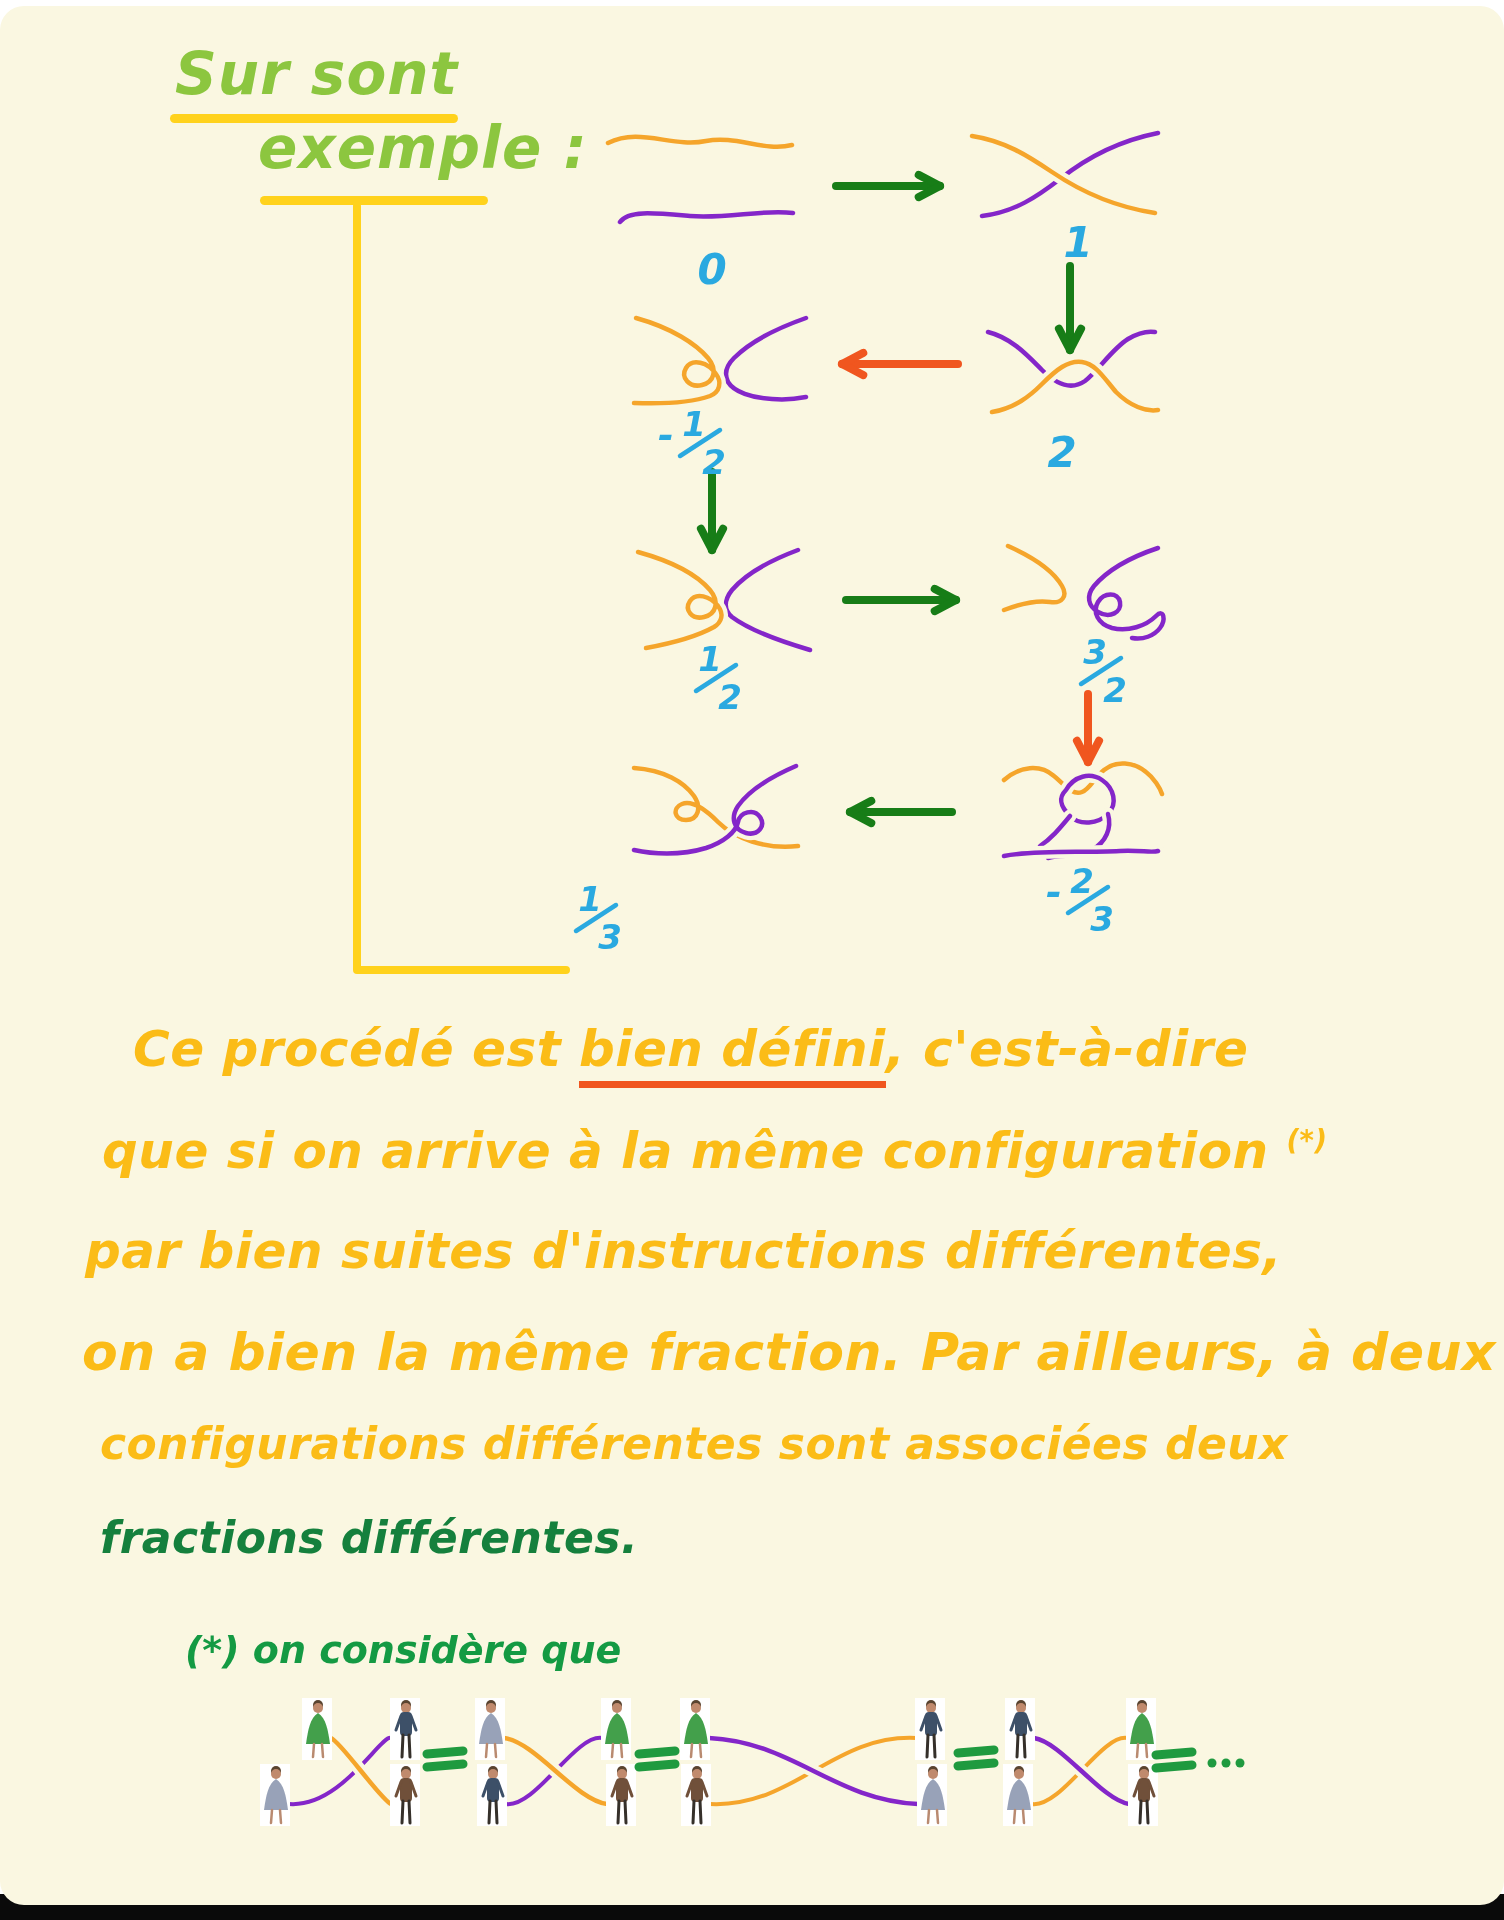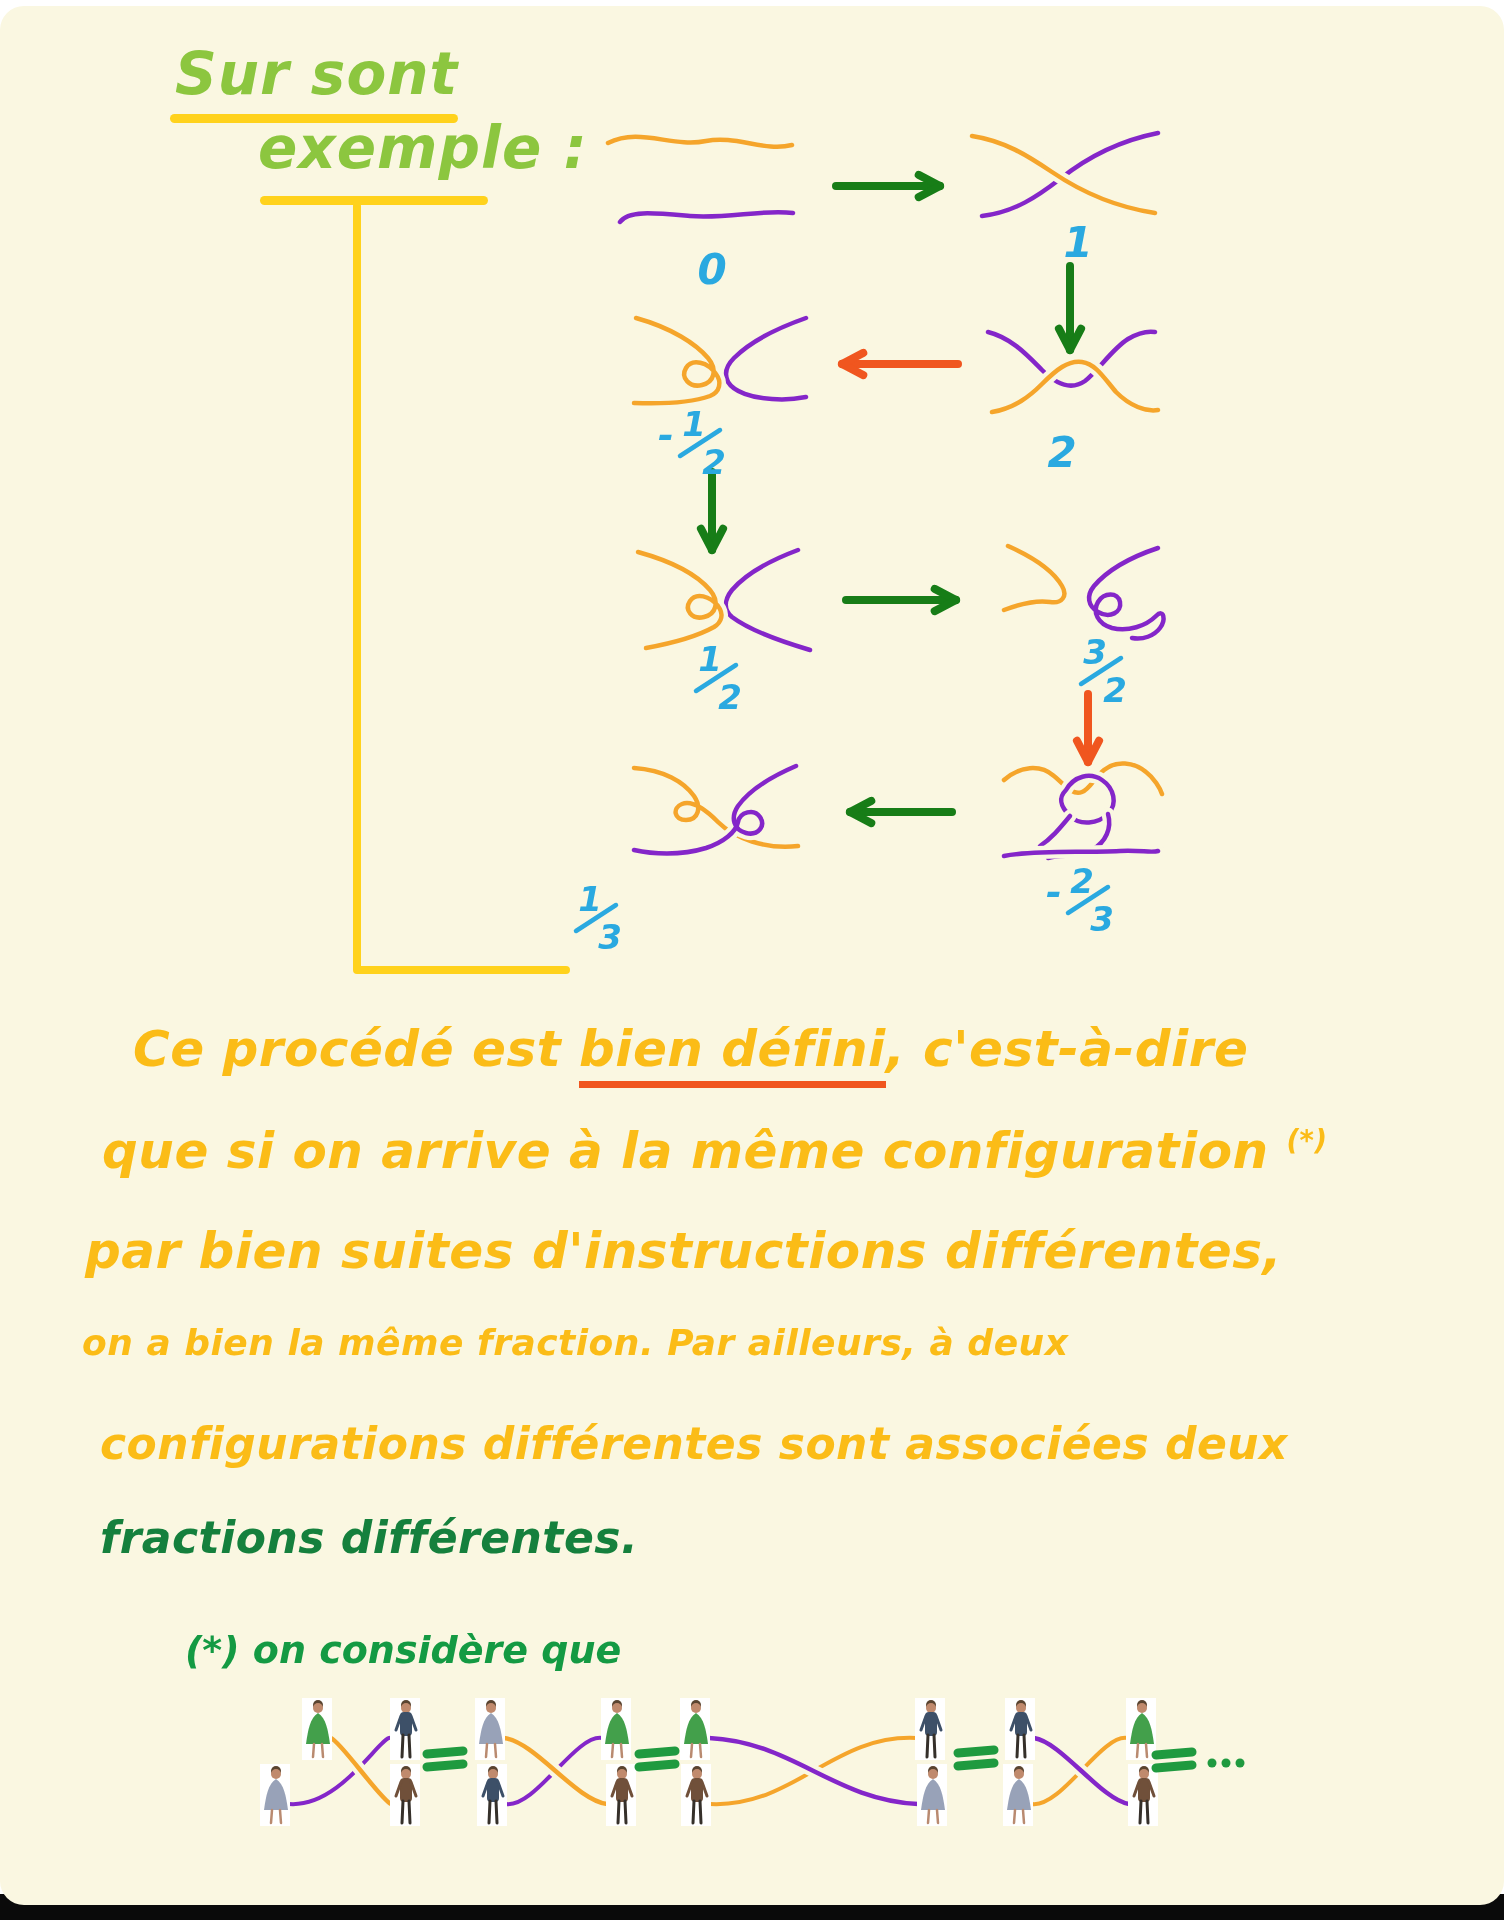--- a/index.html
+++ b/index.html
@@ -11,21 +11,21 @@
   .title-line{position:absolute;font-weight:bold;font-style:italic;letter-spacing:1px;}
   #title1{left:175px;top:40px;font-size:58px;}
   #title2{left:258px;top:114px;font-size:58px;}
   .t-underline{position:absolute;height:9px;border-radius:6px;}
   #tu1{left:170px;top:114px;width:288px;}
   #tu2{left:260px;top:196px;width:228px;}
   .para-line{position:absolute;font-style:italic;font-weight:bold;letter-spacing:0.5px;white-space:nowrap;}
   #pl0{left:85px;top:1020px;font-size:50px;margin-left:48px;}
   #pl1{left:102px;top:1122px;font-size:50px;}
   #pl2{left:85px;top:1222px;font-size:50px;}
-  #pl3{left:82px;top:1322px;font-size:36px;}
+  #pl3{left:82px;top:1322px;font-size:52px;}
   #pl4{left:100px;top:1418px;font-size:44px;}
   #pl5{left:100px;top:1512px;font-size:44px;}
   .u-orange{border-bottom:7px solid #f0561f;padding-bottom:3px;}
   .sup{font-size:0.55em;vertical-align:super;}
   #footnote{position:absolute;left:185px;top:1628px;font-size:38px;font-weight:bold;font-style:italic;}
 </style>
 </head>
 <body>
 
 <div class="page">

